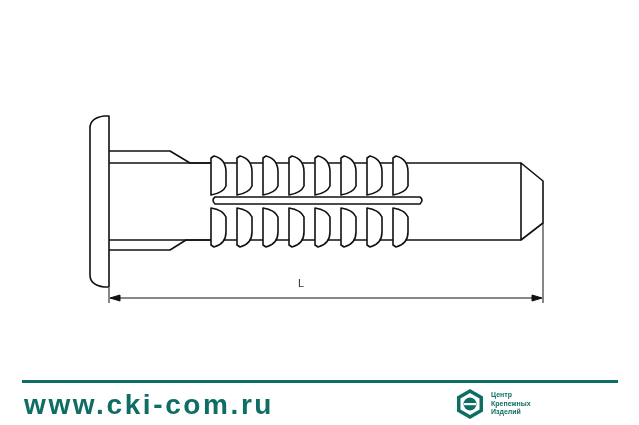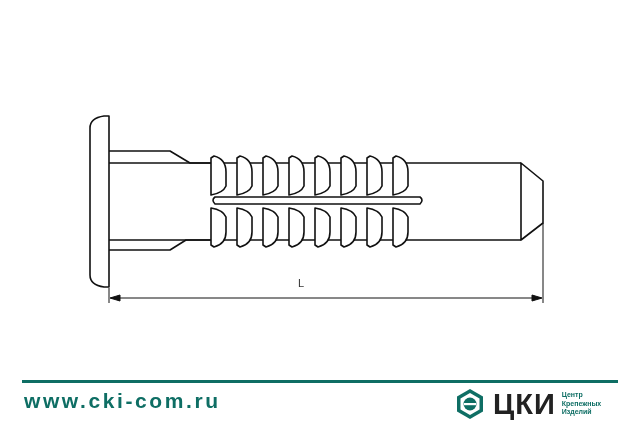--- a/index.html
+++ b/index.html
@@ -1,19 +1,19 @@
 <!DOCTYPE html>
 <html><head>
 <meta charset="utf-8">
 <style>
   html,body{margin:0;padding:0;background:#fff;}
   body{width:639px;height:425px;position:relative;overflow:hidden;font-family:"Liberation Sans",sans-serif;}
   #drawing{position:absolute;left:0;top:0;}
   .footer-line{position:absolute;left:22px;top:380px;width:596px;height:3px;}
-  .site-url{position:absolute;left:24px;top:389px;font-size:21px;font-weight:bold;letter-spacing:2.6px;}
+  .site-url{position:absolute;left:24px;top:389px;font-size:28px;font-weight:bold;letter-spacing:2.6px;}
   .logo{position:absolute;left:455px;top:388px;height:32px;display:flex;align-items:center;}
   .logo-brand{font-size:29px;font-weight:bold;color:#222;margin-left:8px;letter-spacing:1px;line-height:1;}
   .logo-sub{font-size:7px;font-weight:bold;line-height:8.5px;margin-left:6px;display:flex;flex-direction:column;}
   .dim-label{position:absolute;left:298px;top:277px;font-size:11px;color:#333;}
 </style>
 </head>
 <body>
 
 <svg id="drawing" width="639" height="425" viewBox="0 0 639 425" fill="none" stroke="#111" stroke-width="1.6" stroke-linejoin="round">
 
@@ -65,19 +65,18 @@
 <div class="footer-line" style="background: rgb(14, 110, 100);"></div>
 <div class="site-url" style="color: rgb(14, 110, 100);">www.cki-com.ru</div>
 
 <div class="logo">
   <svg width="30" height="32" viewBox="0 0 30 32">
     <path class="acc-fill" d="M15,1 L28,8.5 L28,23.5 L15,31 L2,23.5 L2,8.5 Z" fill="#0e6e64"></path>
     <path d="M15,5 L24.5,10.5 L24.5,21.5 L15,27 L5.5,21.5 L5.5,10.5 Z" fill="#fff"></path>
     <circle cx="15" cy="16" r="6.5" class="acc-fill" fill="#0e6e64"></circle>
     <rect x="9" y="15" width="12" height="2.2" fill="#fff"></rect>
   </svg>
-  <span class="logo-brand">ЦКИ</span>
   <span class="logo-sub" style="color: rgb(14, 110, 100);">
     <span>Центр</span>
     <span>Крепежных</span>
     <span>Изделий</span>
   </span>
 </div>
 
 </body></html>

